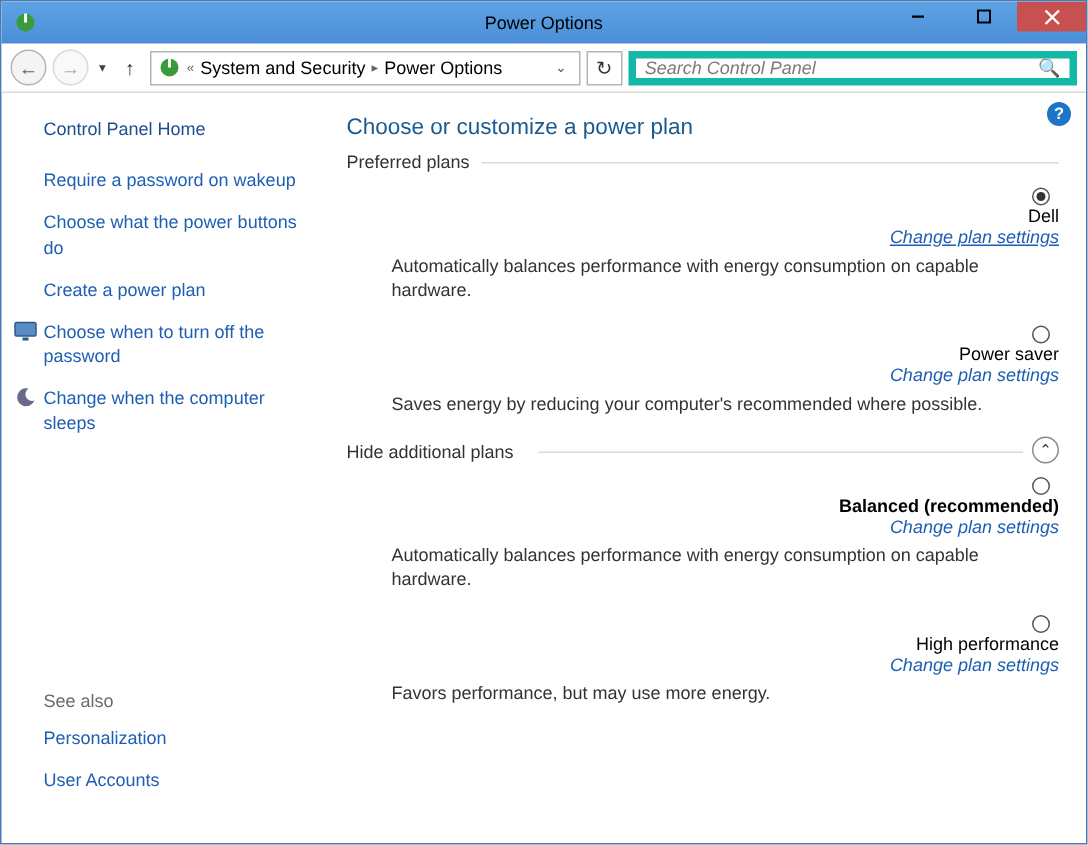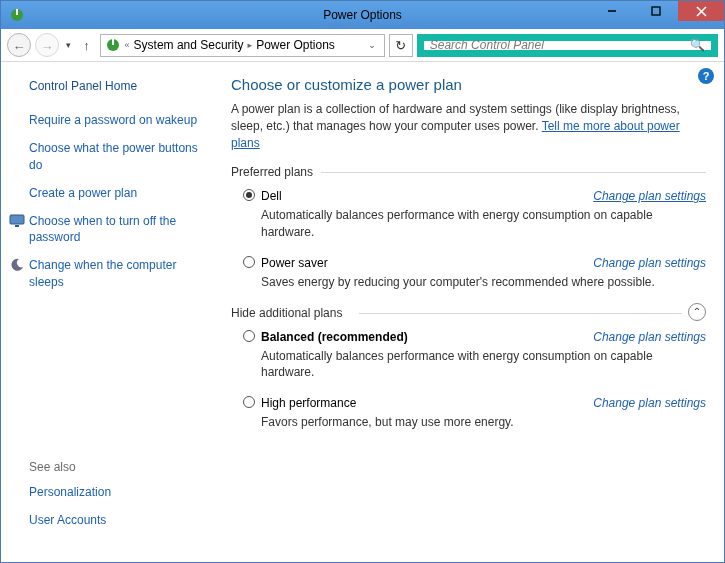--- a/index.html
+++ b/index.html
@@ -44,21 +44,21 @@
   .chev{font-size:9px;color:#444;padding:0 3px;}
   .up{width:18px;height:18px;display:flex;align-items:center;justify-content:center;font-size:13px;color:#333;}
   .addr {
     flex:1; height:23px; border:1px solid #b5b5b5; background:#fff;
     display:flex;align-items:center;padding:0 4px;font-size:12px;gap:2px;
     max-width:335px;
   }
   .addr .sep{color:#666;padding:0 2px;font-size:9px;}
   .addr-drop{margin-left:auto;color:#555;font-size:9px;padding:0 4px;}
   .refresh{width:24px;height:23px;border:1px solid #b5b5b5;display:flex;align-items:center;justify-content:center;font-size:13px;color:#333;}
-  .search{flex:1;height:23px;border:7px solid #14b8a6;display:flex;align-items:center;padding:0 6px;color:#7a7a7a;font-style:italic;font-size:12px;min-width:180px;}
+  .search{flex:1;height:23px;border:5px solid #14b8a6;display:flex;align-items:center;padding:0 6px;color:#7a7a7a;font-style:italic;font-size:12px;min-width:180px;}
   .search .mag{margin-left:auto;font-style:normal;color:#555;}
   .body { display:flex; height:calc(100% - 61px); position:relative;}
   .help-icon{position:absolute;top:6px;right:10px;width:16px;height:16px;border-radius:50%;background:#1e74c6;color:#fff;display:flex;align-items:center;justify-content:center;font-size:11px;font-weight:bold;}
   .sidebar {
     width:220px; padding:16px 10px 22px 28px;
     display:flex;flex-direction:column;
   }
   .sidebar a{color:#0a50a1;text-decoration:none;display:block;margin-bottom:12px;font-size:12px;line-height:1.35;}
   .sidebar a.link{color:#1e5fb3;}
   .sidebar .home{color:#1a4e8f;margin-bottom:18px;}
@@ -67,21 +67,21 @@
   .see-also{margin-top:auto;color:#6b6b6b;font-size:12px;margin-bottom:10px;}
   .main{flex:1;padding:14px 18px 10px 10px;overflow:auto;}
   .main h1{color:#1a5a8e;font-weight:normal;font-size:15px;margin:0 0 8px 0;}
   .desc{color:#333;font-size:12px;line-height:1.4;margin-bottom:14px;}
   .desc a{color:#1e5fb3;text-decoration:underline;}
   .section-label{color:#333;font-size:12px;position:relative;margin-bottom:10px; padding-right:24px;}
   .section-label::after{content:"";position:absolute;left:calc(var(--lw,90px));right:0;top:50%;border-top:1px solid #d8d8d8;}
   .section-label.with-btn::after{right:24px;}
   .expand-btn{position:absolute;right:0;top:-3px;width:18px;height:18px;border:1px solid #888;border-radius:50%;background:#fff;display:flex;align-items:center;justify-content:center;font-size:10px;}
   .plan{margin:0 0 16px 12px;}
-  .plan-row{display:flex;align-items:flex-start;}
+  .plan-row{display:flex;align-items:flex-end;flex-direction:column;}
   .radio{width:12px;height:12px;border:1px solid #555;border-radius:50%;margin-right:6px;display:flex;align-items:center;justify-content:center;flex-shrink:0;}
   .radio.checked::after{content:"";width:6px;height:6px;background:#333;border-radius:50%;}
   .plan-name{font-size:12px;color:#000;}
   .plan-name.bold{font-weight:bold;}
   .plan-link{margin-left:auto;color:#1e5fb3;font-size:12px;text-decoration:none;font-style:italic;}
   .plan-link.u{text-decoration:underline;}
   .plan-desc{font-size:12px;color:#333;margin:4px 0 0 18px;line-height:1.35;max-width:400px;}
   svg{display:block;}
 </style>
 </head>
@@ -166,23 +166,20 @@
       <span>Change when the computer sleeps</span>
     </a>
 
     <div class="see-also">See also</div>
     <a class="link">Personalization</a>
     <a class="link">User Accounts</a>
   </div>
 
   <div class="main">
     <h1>Choose or customize a power plan</h1>
-    <div class="desc">
-      <span>A power plan is a collection of hardware and system settings (like display brightness, sleep, etc.) that manages how your computer uses power. </span><a href="#">Tell me more about power plans</a>
-    </div>
 
     <div class="section-label" style="--lw:90px"><span>Preferred plans</span></div>
 
     <div class="plan">
       <div class="plan-row">
         <div class="radio checked"></div>
         <span class="plan-name">Dell</span>
         <a class="plan-link u" href="#">Change plan settings</a>
       </div>
       <div class="plan-desc">Automatically balances performance with energy consumption on capable hardware.</div>

